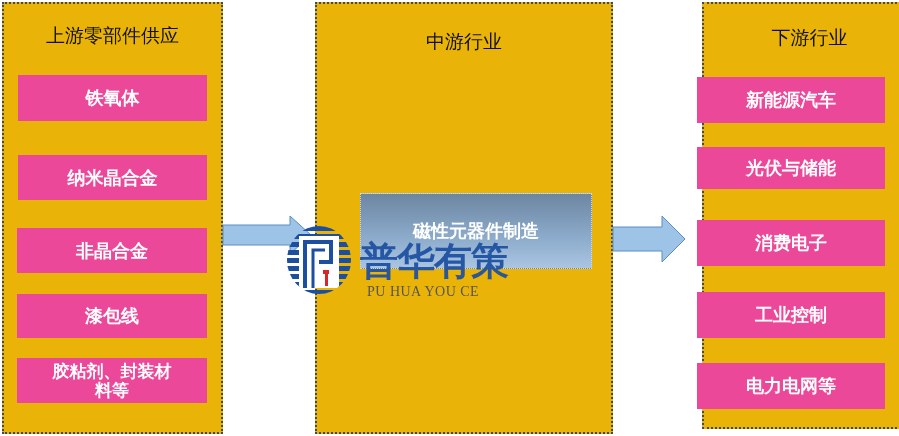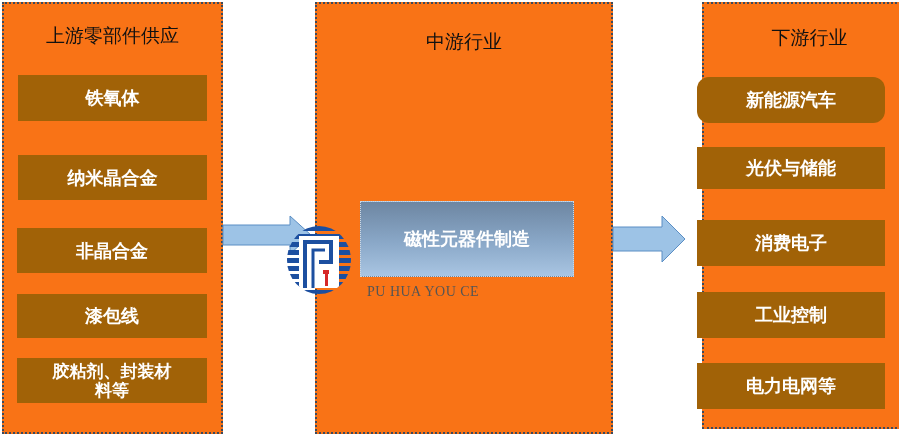--- a/index.html
+++ b/index.html
@@ -1,24 +1,24 @@
 <!DOCTYPE html>
 <html><head>
   <meta charset="utf-8">
   <style>
     html, body { margin: 0; padding: 0; background: #ffffff; }
     body { width: 899px; height: 436px; position: relative; overflow: hidden;
            font-family: "DejaVu Sans", "Liberation Sans", sans-serif; }
-    .panel { position: absolute; border: 2px dotted #3b4a5e; box-sizing: border-box; background: #f97316; }
+    .panel { position: absolute; border: 2px dotted #3b4a5e; box-sizing: border-box; background: #eab308; }
     .panel-title { position: absolute; left: 0; right: 0; text-align: center; font-size: 19px; color: #111; }
-    .item { position: absolute; background: #a16207; color: #fff; font-weight: bold;
+    .item { position: absolute; background: #ec4899; color: #fff; font-weight: bold;
             display: flex; align-items: center; justify-content: center; text-align: center;
             font-size: 18px; line-height: 20px; box-sizing: border-box; padding: 0 6px; }
     .arrow { position: absolute; }
-    .mid-box { position: absolute; left: 360px; top: 201px; width: 214px; height: 76px;
+    .mid-box { position: absolute; left: 360px; top: 193px; width: 232px; height: 76px;
                background: linear-gradient(180deg, #6d86a2 0%, #8aa8c8 55%, #a9c5e2 100%);
                border: 1px dotted #cfd8e3; box-sizing: border-box;
                color: #ffffff; font-weight: bold; font-size: 18px;
                display: flex; align-items: center; justify-content: center; }
     .watermark { position: absolute; left: 285px; top: 222px; width: 230px; height: 80px; pointer-events: none; }
     .wm-text { position: absolute; left: 75px; top: 14px; font-size: 38px; font-weight: bold; color: #1c4fa0;
                letter-spacing: -1px; opacity: 0.92; font-family: "DejaVu Sans", sans-serif; }
     .wm-sub { position: absolute; left: 82px; top: 62px; font-size: 14px; color: #555; letter-spacing: 0.5px;
               font-family: "Liberation Serif", serif; }
   </style>
@@ -43,21 +43,21 @@
 </div>
 <div class="mid-box">磁性元器件制造</div>
 
 <svg class="arrow" style="left:612px; top:215px;" width="74" height="48" viewBox="0 0 74 48">
   <polygon points="1,12 50,12 50,1 73,24 50,47 50,36 1,36" fill="#9dc3e6" stroke="#5b8ec4" stroke-width="1"></polygon>
 </svg>
 
 <div class="panel" style="left:702px; top:2px; width:215px; height:427px;">
   <div class="panel-title" style="top:21px;">下游行业</div>
 </div>
-<div class="item" style="left:697px; top:77px; width:188px; height:46px;border-radius:12px;">新能源汽车</div>
+<div class="item" style="left:697px; top:77px; width:188px; height:46px;">新能源汽车</div>
 <div class="item" style="left:697px; top:147px; width:188px; height:42px;">光伏与储能</div>
 <div class="item" style="left:697px; top:220px; width:188px; height:46px;">消费电子</div>
 <div class="item" style="left:697px; top:292px; width:188px; height:46px;text-align:center;">工业控制</div>
 <div class="item" style="left:697px; top:363px; width:188px; height:46px;">电力电网等</div>
 
 <div class="watermark">
   <svg style="position:absolute; left:0; top:2px;" width="68" height="72" viewBox="0 0 68 72">
     <defs>
       <clipPath id="c">
           <ellipse cx="34" cy="36" rx="32" ry="34"></ellipse>
@@ -73,14 +73,15 @@
       <rect x="0" y="50" width="68" height="5" fill="#1c4fa0"></rect>
       <rect x="0" y="58" width="68" height="5" fill="#1c4fa0"></rect>
       <rect x="0" y="66" width="68" height="5" fill="#1c4fa0"></rect>
       <rect x="14" y="12" width="40" height="52" fill="#ffffff"></rect>
     </g>
     <path d="M20 64 V18 H46 V38 H34" fill="none" stroke="#1c4fa0" stroke-width="4"></path>
     <path d="M28 64 V26 H40" fill="none" stroke="#1c4fa0" stroke-width="3"></path>
     <rect x="38" y="46" width="6" height="4" fill="#d62828"></rect>
     <rect x="40" y="50" width="3" height="12" fill="#d62828"></rect>
   </svg>
+  <div class="wm-text">普华有策</div>
   <div class="wm-sub">PU HUA YOU CE</div>
 </div>
 
 </body></html>

